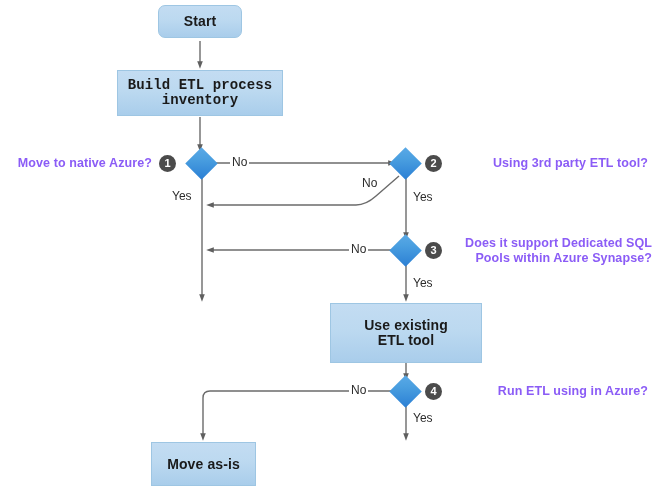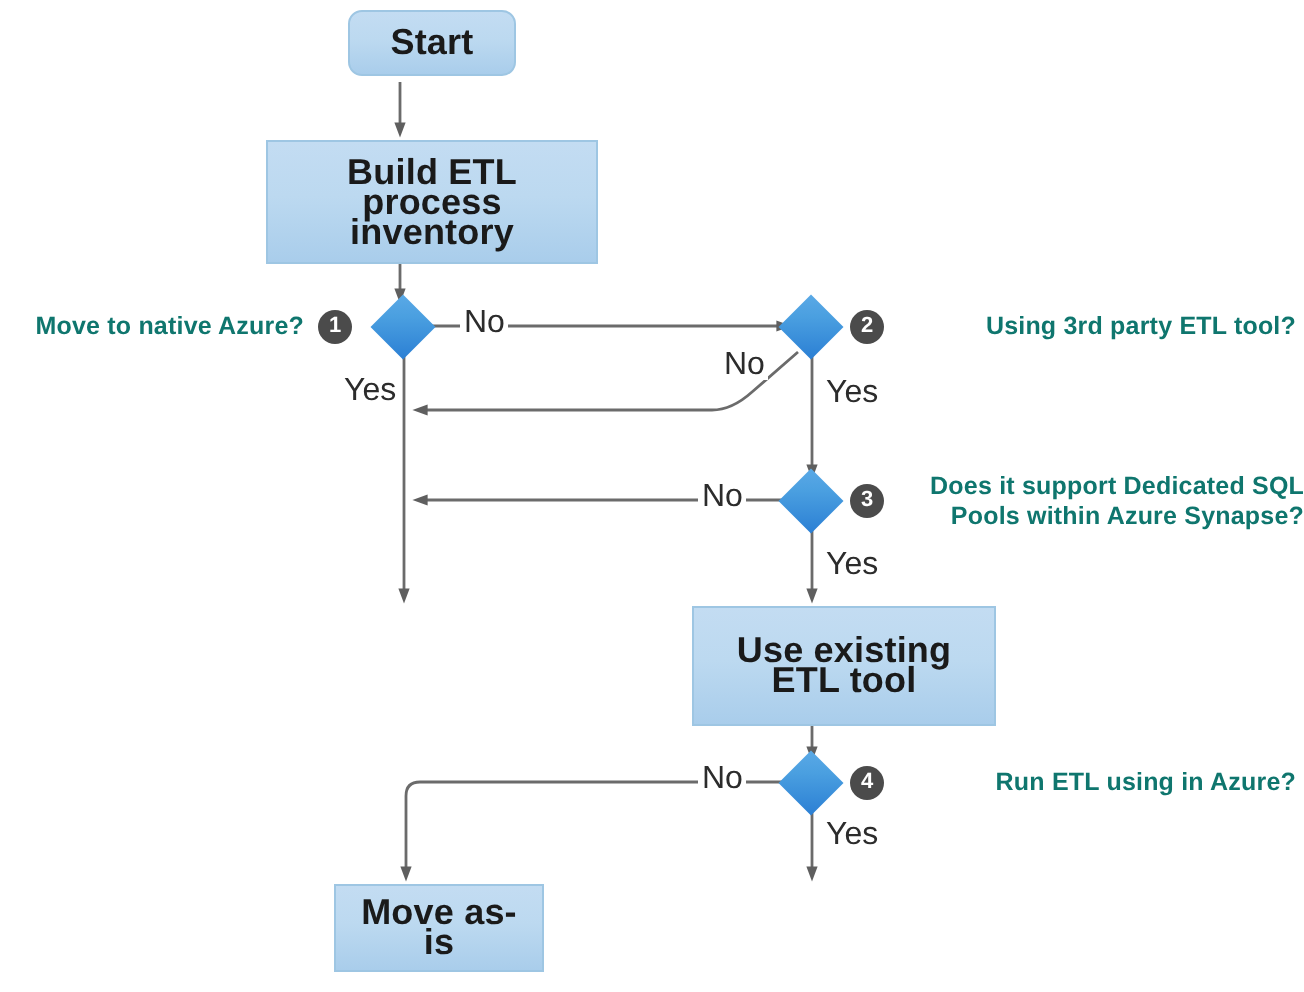--- a/index.html
+++ b/index.html
@@ -30,28 +30,27 @@
 
   
   .node {
     position: absolute;
     box-sizing: border-box;
     display: flex;
     align-items: center;
     justify-content: center;
     text-align: center;
     font-weight: bold;
-    font-size: 18px;
+    font-size: 14px;
     line-height: 15px;
     color: #1a1a1a;
     letter-spacing: 0.1px;
     background: linear-gradient(to bottom, #c3dcf2 0%, #bcd9f0 45%, #a9cdeb 100%);
     border: 1px solid #9ec6e3;
     z-index: 3;
-    margin-left: 16px;
   }
   .node.rounded {
     border-radius: 7px;
   }
   .node .lbl {
     display: block;
     padding: 0 6px;
     white-space: pre-line;
   }
 
@@ -80,37 +79,37 @@
     justify-content: center;
     line-height: 1;
     z-index: 5;
   }
 
   
   .qlabel {
     position: absolute;
     font-size: 12.5px;
     font-weight: bold;
-    color: #0f766e;
+    color: #8b5cf6;
     line-height: 15px;
     letter-spacing: 0.1px;
     z-index: 5;
     white-space: pre-line;
   }
   .qlabel.right {
     text-align: right;
   }
   .qlabel.left {
     text-align: right;
   }
 
   
   .elabel {
     position: absolute;
-    font-size: 16px;
+    font-size: 12px;
     font-weight: normal;
     color: #2c2c2c;
     line-height: 14px;
     background: #ffffff;
     padding: 0 2px;
     z-index: 4;
   }
 </style>
 </head>
 <body>
@@ -146,21 +145,21 @@
       <path d="M393,391 L210,391 Q203,391 203,398 L203,437" marker-end="url(#arrow)"></path>
 
       <path d="M406,405 L406,437" marker-end="url(#arrow)"></path>
     </g>
   </svg>
 
   <div class="node rounded" style="left:158px; top:5px; width:84px; height:33px;">
     <span class="lbl">Start</span>
   </div>
 
-  <div class="node" style="left:117px; top:70px; width:166px; height:62px;">
+  <div class="node" style="left:117px; top:70px; width:166px; height:46px;font-family:Liberation Mono, monospace;">
     <span class="lbl">Build ETL process
 inventory</span>
   </div>
 
 
   <div class="node" style="left:330px; top:303px; width:152px; height:60px;">
     <span class="lbl">Use existing
 ETL tool</span>
   </div>
 

